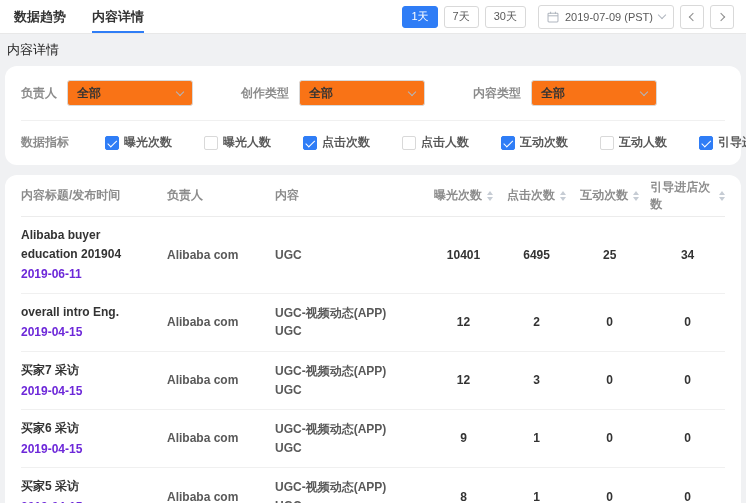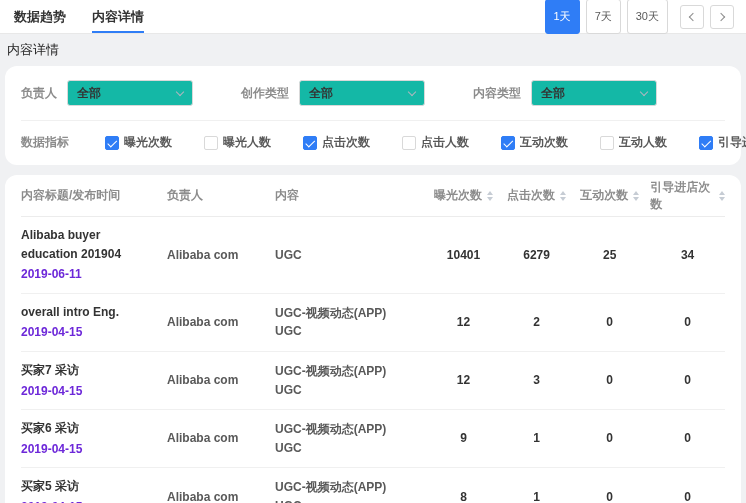--- a/index.html
+++ b/index.html
@@ -28,21 +28,21 @@
     font-size: 13px; font-weight: bold; color: #333;
     cursor: pointer;
     border-bottom: 2px solid transparent;
     padding-top: 2px;
   }
   .tab.active { border-bottom-color: #2f7df6; }
 
   .topbar-right { display: flex; align-items: center; gap: 6px; }
   .seg { display: flex; gap: 6px; margin-right: 6px; }
   .seg-btn {
-    min-width: 34px; height: 35px;
+    min-width: 34px; height: 22px;
     border: 1px solid #d9d9d9; border-radius: 3px;
     background: #fff; color: #595959;
     font-size: 11px; font-family: inherit;
     cursor: pointer; padding: 0 8px;
   }
   .seg-btn.active { background: #2f7df6; border-color: #2f7df6; color: #fff; }
 
   .datepicker {
     height: 24px;
     border: 1px solid #d9d9d9; border-radius: 3px;
@@ -91,21 +91,21 @@
     display: flex; align-items: center; gap: 48px;
     padding-bottom: 14px;
     border-bottom: 1px solid #f0f0f0;
   }
   .filter-item { display: flex; align-items: center; }
   .filter-label { color: #8c8c8c; margin-right: 10px; white-space: nowrap; }
   .select {
     width: 126px; height: 26px;
     border: 1px solid #d9d9d9; border-radius: 3px;
     display: flex; align-items: center; justify-content: space-between;
-    padding: 0 9px; background: #14b8a6; color: #333;
+    padding: 0 9px; background: #f97316; color: #333;
     cursor: pointer;
   }
 
   .metrics-row {
     display: flex; align-items: center; gap: 32px;
     padding-top: 13px; padding-bottom: 4px;
     flex-wrap: nowrap;
   }
   .metrics-label { color: #8c8c8c; margin-right: 4px; white-space: nowrap; }
   .check-item { display: flex; align-items: center; gap: 5px; cursor: pointer; white-space: nowrap; }
@@ -164,20 +164,32 @@
 <header class="topbar">
   <nav class="tabs">
     <div class="tab">数据趋势</div>
     <div class="tab active">内容详情</div>
   </nav>
   <div class="topbar-right">
     <div class="seg">
       <button class="seg-btn active">1天</button>
       <button class="seg-btn">7天</button>
       <button class="seg-btn">30天</button>
+    </div>
+    <div class="datepicker">
+      <span class="cal-icon" style="display:flex;align-items:center;">
+        <svg width="12" height="12" viewBox="0 0 14 14">
+          <rect x="1.2" y="2.6" width="11.6" height="10.2" rx="1" fill="none" stroke="#b0b6bf" stroke-width="1.2"></rect>
+          <line x1="1.2" y1="5.6" x2="12.8" y2="5.6" stroke="#b0b6bf" stroke-width="1.2"></line>
+          <line x1="4.2" y1="1" x2="4.2" y2="3.6" stroke="#b0b6bf" stroke-width="1.2"></line>
+          <line x1="9.8" y1="1" x2="9.8" y2="3.6" stroke="#b0b6bf" stroke-width="1.2"></line>
+        </svg>
+      </span>
+      <span>2019-07-09 (PST)</span>
+      <span class="chev-down"></span>
     </div>
     <button class="nav-btn">
         <span class="chev-left"></span>
       </button>
     <button class="nav-btn">
         <span class="chev-right"></span>
       </button>
   </div>
 </header>
 
@@ -284,21 +296,21 @@
   <div class="trow">
     <div class="cell">
       <div class="row-title">Alibaba buyer education 201904</div>
       <div class="row-date">2019-06-11</div>
     </div>
     <div class="cell">Alibaba com</div>
     <div class="cell">
       <div>UGC</div>
     </div>
     <div class="cell num">10401</div>
-    <div class="cell num">6279</div>
+    <div class="cell num">6495</div>
     <div class="cell num">25</div>
     <div class="cell num">34</div>
   </div>
 
   <div class="trow">
     <div class="cell">
       <div class="row-title">overall intro Eng.</div>
       <div class="row-date">2019-04-15</div>
     </div>
     <div class="cell">Alibaba com</div>

